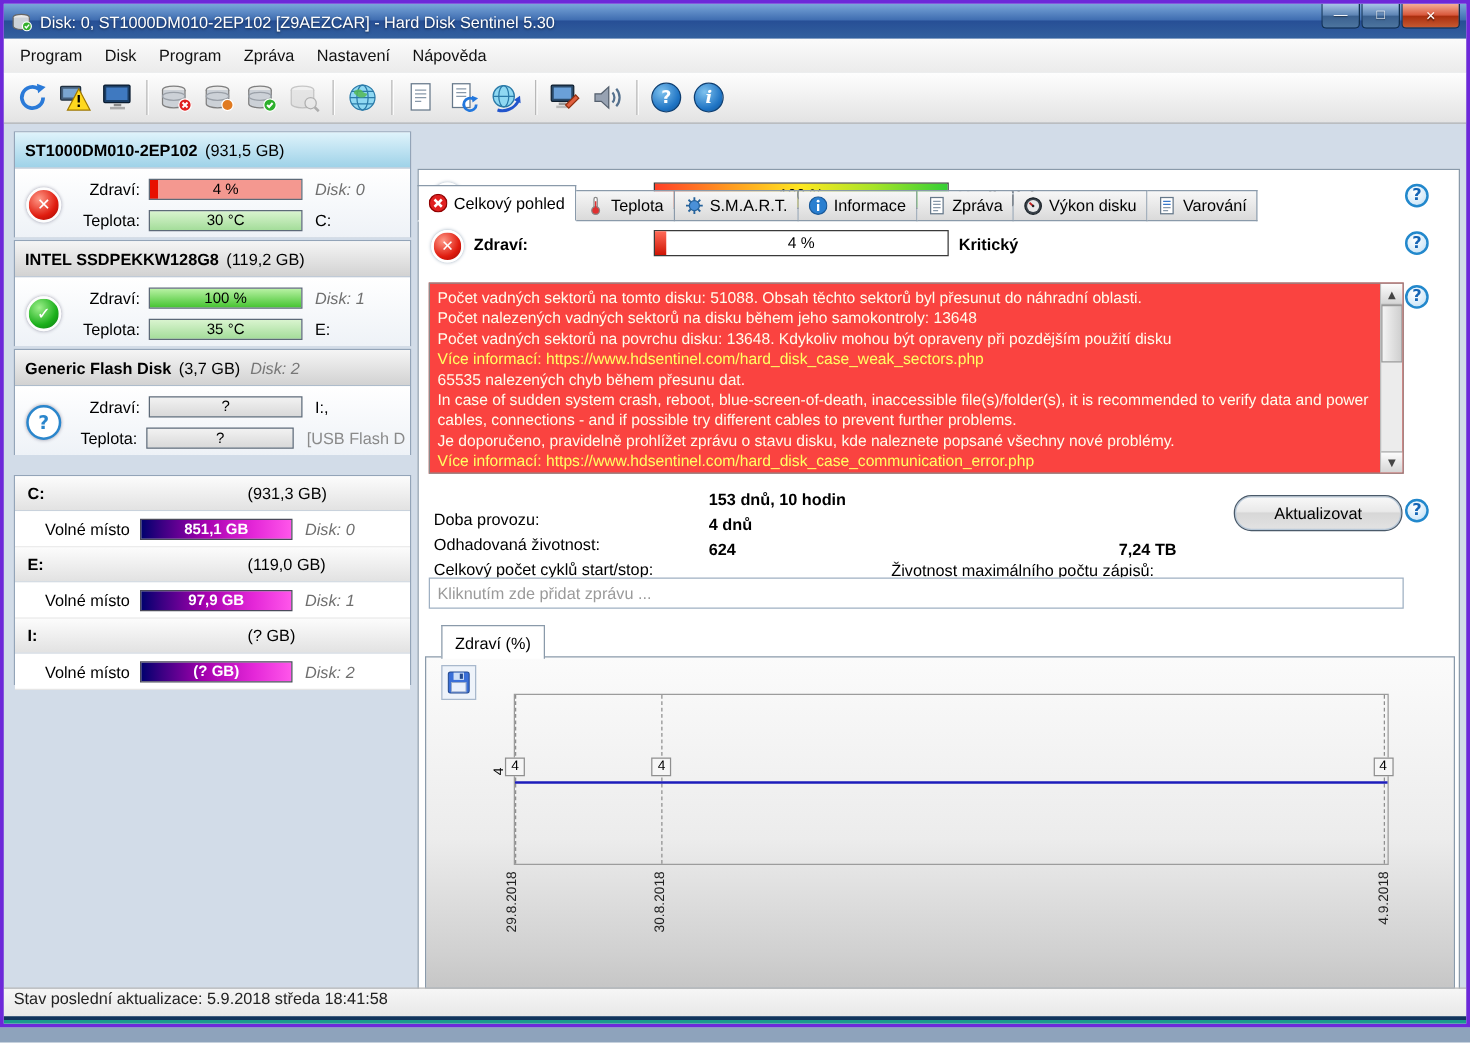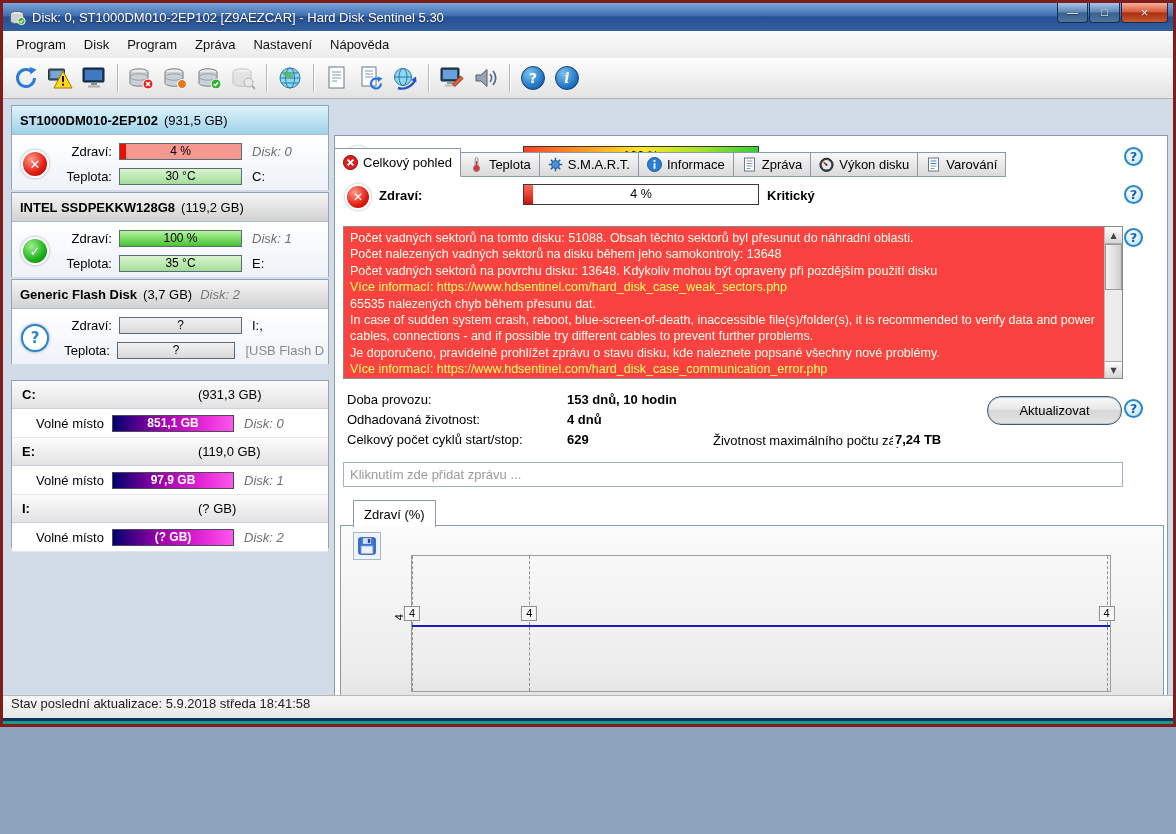--- a/index.html
+++ b/index.html
@@ -1,17 +1,17 @@
 <!DOCTYPE html>
 <html><head>
 <meta charset="utf-8">
 <style>
   html,body{margin:0;padding:0;}
   body{width:1176px;font-family:"Liberation Sans","DejaVu Sans",sans-serif;font-size:13px;color:#000;background:#8ea3bc;}
-  .window{position:relative;width:1176px;height:727px;box-sizing:border-box;border:3px solid #7f1d1d;background:#d2dce8;overflow:hidden;}
+  .window{position:relative;width:1176px;height:822px;box-sizing:border-box;border:3px solid #6d28d9;background:#d2dce8;overflow:hidden;}
 
   
   .titlebar{position:absolute;left:0;top:0;right:0;height:28px;display:flex;align-items:center;padding:0 6px;
     background:linear-gradient(180deg,#7aa7da 0%,#416fb2 45%,#274f96 50%,#33619f 100%);color:#fff;}
   .title-text{margin-left:6px;font-size:13px;text-shadow:0 1px 2px rgba(0,0,0,.55);white-space:nowrap;}
   .winbtns{position:absolute;right:5px;top:0;display:flex;}
   .winbtn{width:29px;height:19px;margin-left:1px;display:flex;align-items:center;justify-content:center;
     font-size:11px;line-height:1;color:#fff;border:1px solid #12304e;border-top:none;border-radius:0 0 4px 4px;
     background:linear-gradient(180deg,#a9c6e8,#5d84b4 48%,#3a608f 52%,#4d759f);text-shadow:0 1px 1px rgba(0,0,0,.5);}
   .winbtn.close{width:45px;font-size:13px;background:linear-gradient(180deg,#f4b09a,#d8573a 48%,#aa2e0e 52%,#c65a32);}
@@ -94,21 +94,21 @@
   .warnbox{position:absolute;left:8px;top:90px;width:780px;height:153px;background:#fa4340;border:1px solid #8a8a8a;
     box-sizing:border-box;padding:3px 22px 0 6px;overflow:hidden;}
   .warn-line{font-size:12.5px;line-height:16.4px;color:#fffceb;}
   .warn-line.url{color:#ffff63;}
   .warn-scroll{position:absolute;right:0;top:0;bottom:0;width:17px;background:#ececec;border-left:1px solid #bbb;}
   .scroll-arr{height:16px;display:flex;align-items:center;justify-content:center;font-size:8px;color:#444;
     background:linear-gradient(#fdfdfd,#d5d5d5);border-bottom:1px solid #aaa;font-family:"DejaVu Sans",sans-serif;}
   .scroll-arr.dn{position:absolute;bottom:0;left:0;right:0;border-top:1px solid #aaa;border-bottom:none;}
   .scroll-thumb{position:absolute;left:0;right:0;top:17px;height:46px;background:linear-gradient(90deg,#f4f4f4,#cfcfcf);border:1px solid #999;box-sizing:border-box;}
 
-  .stat-label{position:absolute;}
+  .stat-label{position:absolute;margin-top:16px;}
   .stat-value{position:absolute;font-weight:bold;}
   .btn{position:absolute;left:652px;top:260px;width:133px;height:27px;display:flex;align-items:center;justify-content:center;
     background:linear-gradient(#f9f9f9,#e9e9e9 45%,#d7d7d7 50%,#e3e3e3);border:1px solid #4a5a6a;border-radius:14px;box-shadow:0 0 0 1px #b8c8d8 inset;}
   .msg-input{position:absolute;left:8px;top:326px;width:780px;height:25px;border:1px solid #9fb0c2;box-sizing:border-box;
     padding:0 6px;font-size:13px;font-family:inherit;color:#333;background:#fff;}
   .msg-input::placeholder{color:#9a9a9a;}
 
   .chart-tab{position:absolute;left:18px;top:364px;height:26px;padding:0 10px;display:flex;align-items:center;
     background:#fff;border:1px solid #8a9aaa;border-bottom:none;z-index:2;}
   .chart-panel{position:absolute;left:5px;top:389px;width:824px;height:266px;border:1px solid #8a9aaa;box-sizing:border-box;
@@ -533,21 +533,21 @@
     </div>
     <div class="help" style="left:789px;top:92px;">
         <span>?</span>
       </div>
 
     <span class="stat-label" style="left:12px;top:256px;">Doba provozu:</span>
     <span class="stat-value" style="left:232px;top:256px;">153 dnů, 10 hodin</span>
     <span class="stat-label" style="left:12px;top:276px;">Odhadovaná životnost:</span>
     <span class="stat-value" style="left:232px;top:276px;">4 dnů</span>
     <span class="stat-label" style="left:12px;top:296px;">Celkový počet cyklů start/stop:</span>
-    <span class="stat-value" style="left:232px;top:296px;">629</span>
+    <span class="stat-value" style="left:232px;top:296px;">624</span>
     <span class="stat-label" style="left:378px;top:297px;">Životnost maximálního počtu zápisů:</span>
     <span class="stat-value" style="left:558px;top:296px;background:#fff;padding:0 2px;">7,24 TB</span>
 
     <div class="btn">
         <span>Aktualizovat</span>
       </div>
     <div class="help" style="left:789px;top:263px;">
         <span>?</span>
       </div>
 

